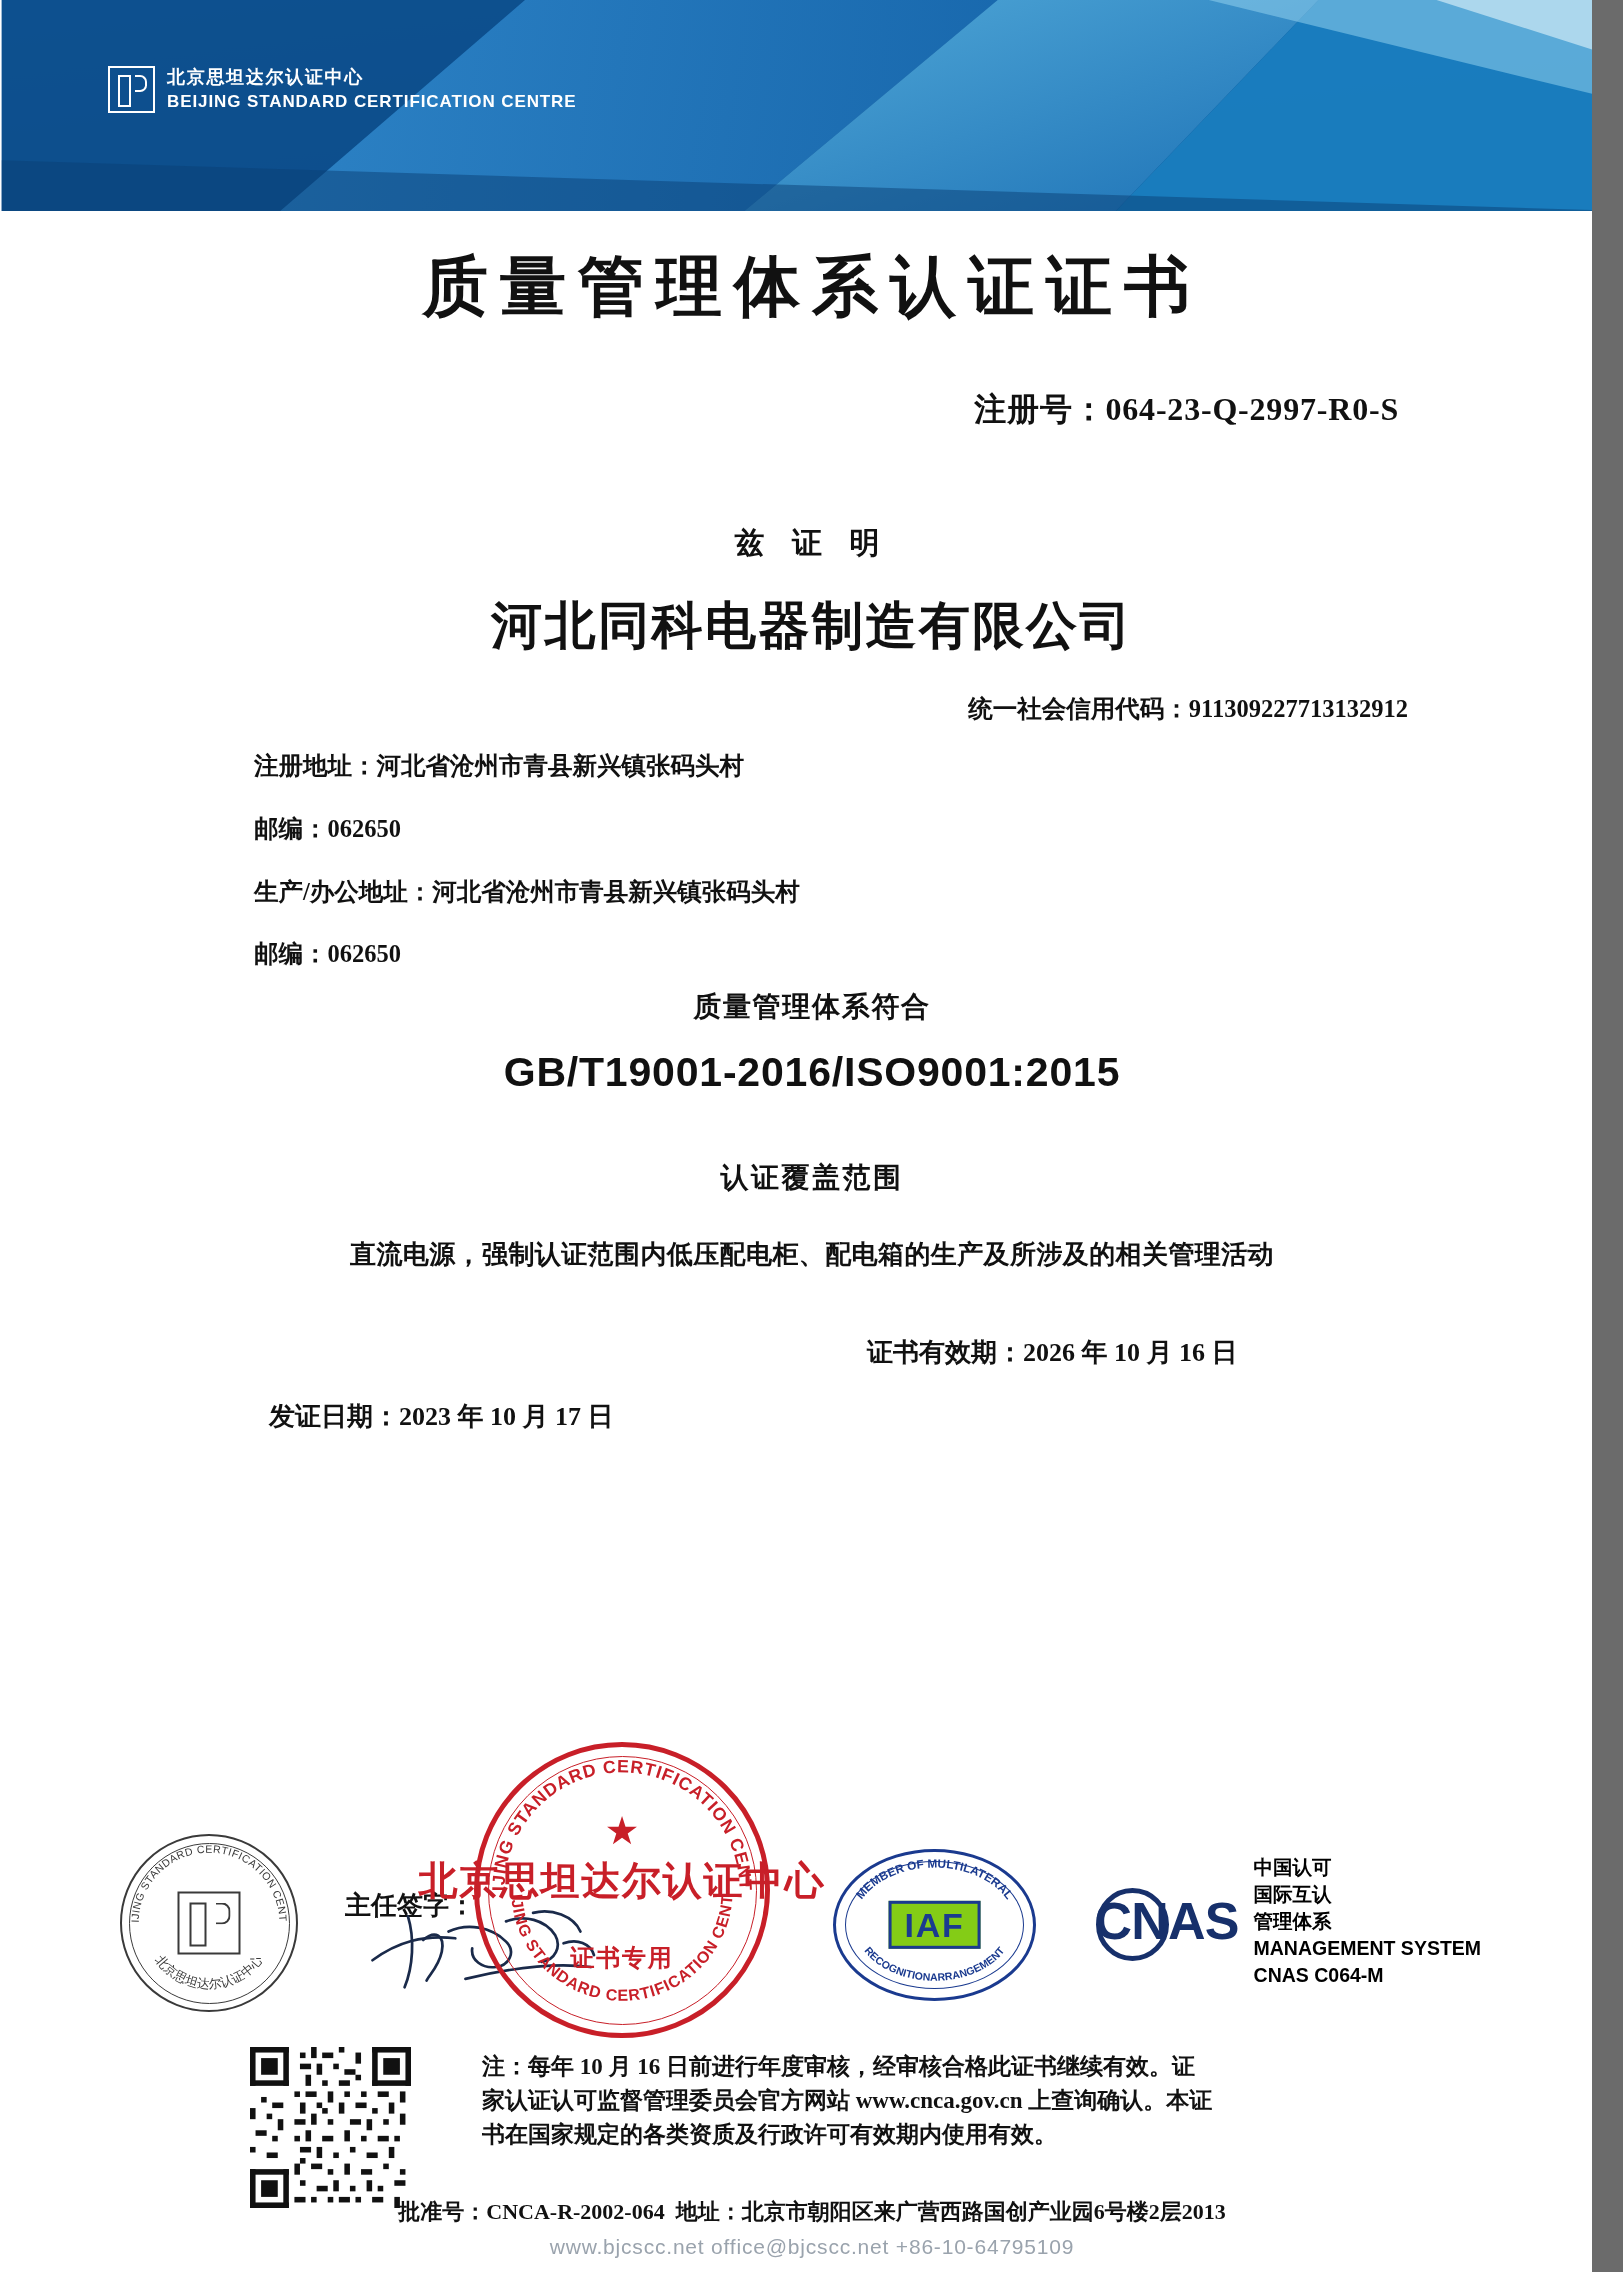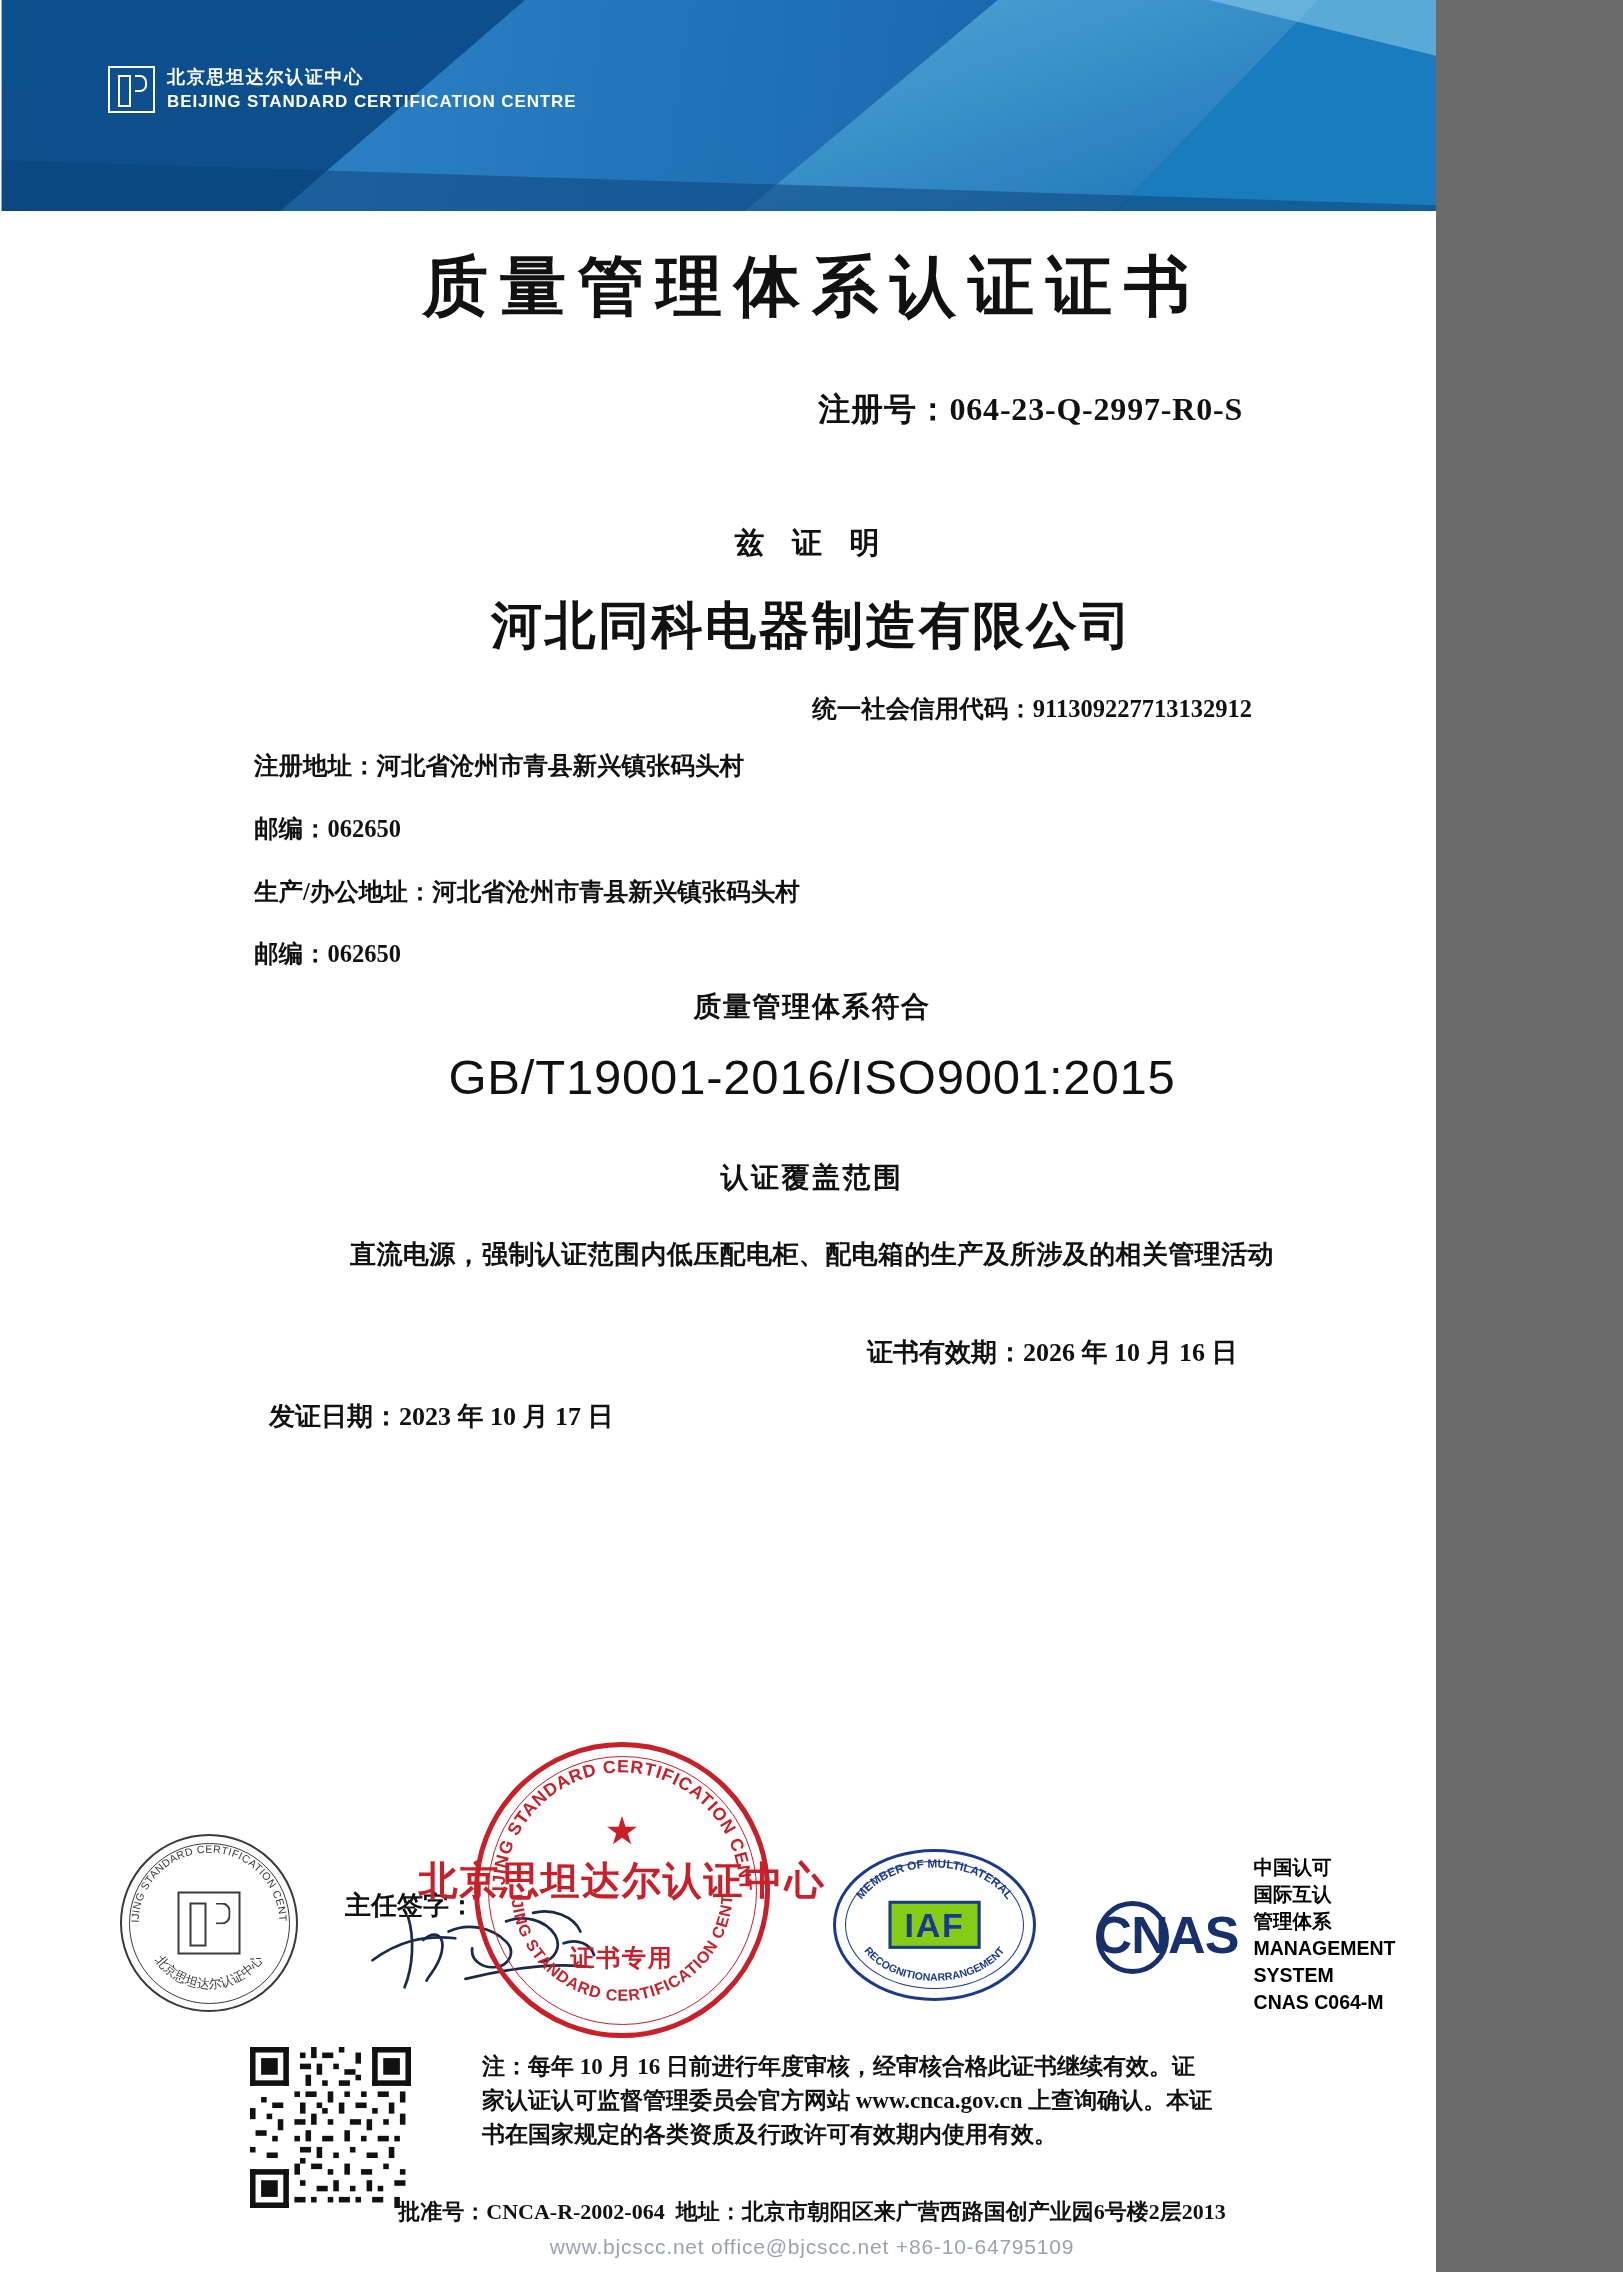--- a/index.html
+++ b/index.html
@@ -5,21 +5,21 @@
   html, body {
     margin: 0;
     padding: 0;
     background: #6b6b6b;
   }
   body {
     font-family: "Liberation Serif", serif;
   }
   .page {
     position: relative;
-    width: 1436px;
+    width: 1592px;
     height: 2273px;
     background: #ffffff;
     overflow: hidden;
     box-sizing: border-box;
   }
   
   .header-band {
     position: absolute;
     top: 0; left: 0;
     width: 1624px;
@@ -152,22 +152,22 @@
     letter-spacing: 1.7px;
     color: #111;
   }
   .standard {
     position: absolute;
     top: 1049px;
     left: 0;
     width: 1624px;
     text-align: center;
     font-family: "Liberation Sans", sans-serif;
-    font-size: 49px;
-    font-weight: normal;
+    font-size: 41px;
+    font-weight: bold;
     letter-spacing: 0.8px;
     color: #111;
   }
   .scope-title {
     position: absolute;
     top: 1159px;
     left: 0;
     width: 1624px;
     text-align: center;
     font-size: 28px;

